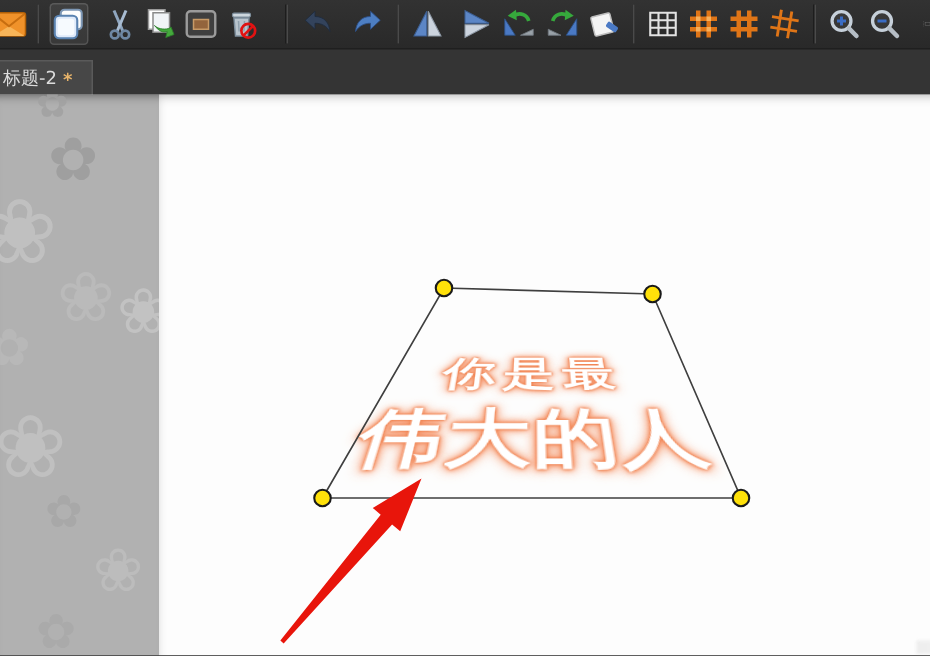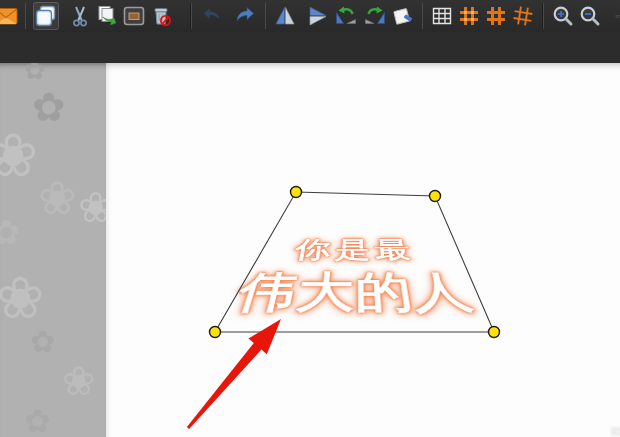--- a/index.html
+++ b/index.html
@@ -236,20 +236,26 @@
     </button>
 
     <button class="tbtn clip-right" style="margin-left:10px">
       <svg width="24" height="24" viewBox="0 0 24 24">
         <line x1="3" y1="4" x2="3" y2="20" stroke="#6f6f6f" stroke-width="1.6" stroke-dasharray="2 2.4"></line>
         <rect x="8" y="8" width="15" height="9" fill="none" stroke="#6f6f6f" stroke-width="1.4"></rect>
       </svg>
     </button>
   </div>
 
+  <div class="tabbar">
+    <div class="tab">
+      <span>标题-2</span>
+      <span class="mod">*</span>
+    </div>
+  </div>
 
   <div class="content">
     <div class="sidebar">
       <div>
           <span class="flower" style="left: 24px; top: -6px; font-size: 26px; color: rgb(162, 162, 162); opacity: 0.85;">✿</span>
           <span class="flower" style="left: 32px; top: 24px; font-size: 40px; color: rgb(158, 158, 158); opacity: 0.9;">✿</span>
           <span class="flower" style="left: -12px; top: 62px; font-size: 60px; color: rgb(195, 195, 195); opacity: 0.9;">❀</span>
           <span class="flower" style="left: 38px; top: 112px; font-size: 46px; color: rgb(188, 188, 188); opacity: 0.85;">❀</span>
           <span class="flower" style="left: 78px; top: 124px; font-size: 42px; color: rgb(199, 199, 199); opacity: 0.8;">❀</span>
           <span class="flower" style="left: -8px; top: 152px; font-size: 34px; color: rgb(186, 186, 186); opacity: 0.8;">✿</span>

